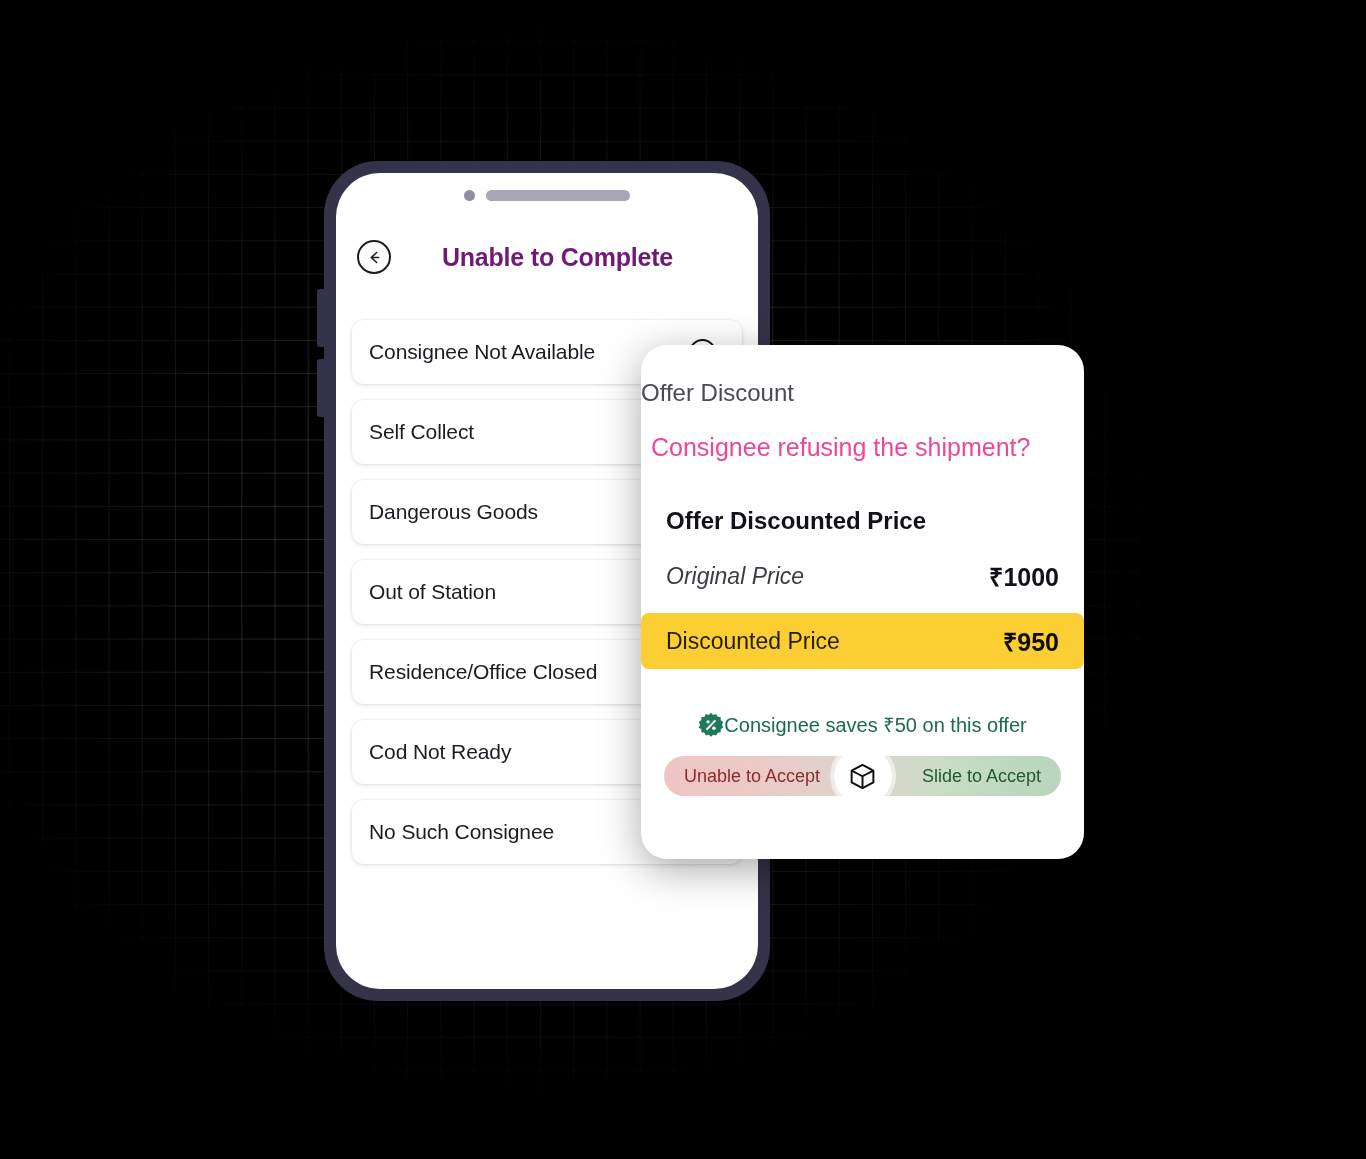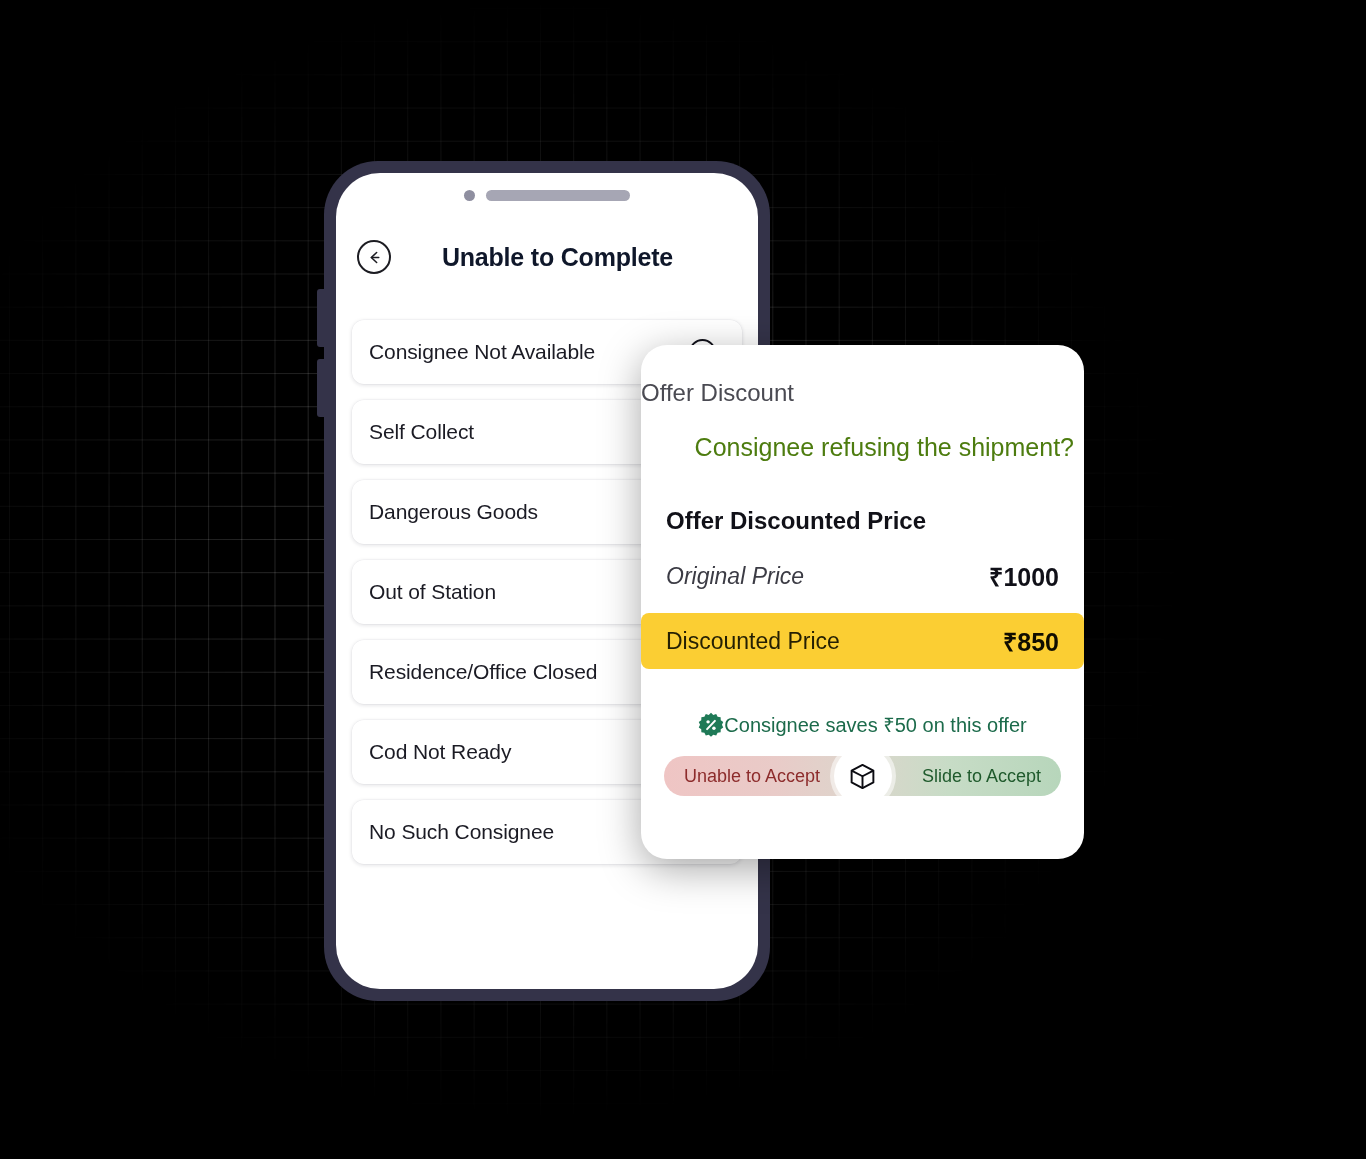--- a/index.html
+++ b/index.html
@@ -112,21 +112,21 @@
     justify-content: center;
     box-sizing: border-box;
     background: transparent;
     flex: none;
   }
   #phone-title {
     flex: 1;
     text-align: center;
     font-size: 25px;
     font-weight: bold;
-    color: #0f172a;
+    color: #701a75;
     letter-spacing: -0.2px;
     margin-right: 34px;
   }
 
   
   #reason-list {
     position: absolute;
     top: 147px;
     left: 16px;
     right: 16px;
@@ -171,23 +171,23 @@
     border-radius: 26px;
     overflow: hidden;
     box-shadow: 0 10px 40px rgba(0,0,0,0.35);
   }
   #offer-title {
     font-size: 24px;
     color: #4a4a52;
     margin-top: 34px;
   }
   #offer-question {
-    text-align: right;
+    text-align: left;
     font-size: 25px;
-    color: #4d7c0f;
+    color: #ec4899;
     margin-top: 26px;
     padding: 0 10px;
   }
   #offer-heading {
     font-size: 24px;
     font-weight: bold;
     color: #111118;
     margin-top: 45px;
     padding-left: 25px;
   }
@@ -333,21 +333,21 @@
 
     <div id="offer-heading">Offer Discounted Price</div>
 
     <div class="price-row" id="original-row">
       <span class="price-label">Original Price</span>
       <span class="price-value">₹1000</span>
     </div>
 
     <div class="price-row" id="discount-row">
       <span class="price-label">Discounted Price</span>
-      <span class="price-value">₹850</span>
+      <span class="price-value">₹950</span>
     </div>
 
     <div id="savings-row">
       <svg width="26" height="26" viewBox="0 0 24 24">
         <path fill="#1f7a57" d="M12 0.8 l2.1 1.9 2.7 -0.8 1.3 2.5 2.8 0.4 0.1 2.8 2.3 1.6 -1.2 2.6 1.2 2.6 -2.3 1.6 -0.1 2.8 -2.8 0.4 -1.3 2.5 -2.7 -0.8 -2.1 1.9 -2.1 -1.9 -2.7 0.8 -1.3 -2.5 -2.8 -0.4 -0.1 -2.8 -2.3 -1.6 1.2 -2.6 -1.2 -2.6 2.3 -1.6 0.1 -2.8 2.8 -0.4 1.3 -2.5 2.7 0.8 z"></path>
         <circle cx="9.3" cy="9.1" r="1.6" fill="#ffffff"></circle>
         <circle cx="14.7" cy="14.9" r="1.6" fill="#ffffff"></circle>
         <path d="M15.6 8.2 L8.4 15.8" stroke="#ffffff" stroke-width="1.9" stroke-linecap="round"></path>
       </svg>
       <span id="savings-text">Consignee saves ₹50 on this offer</span>

